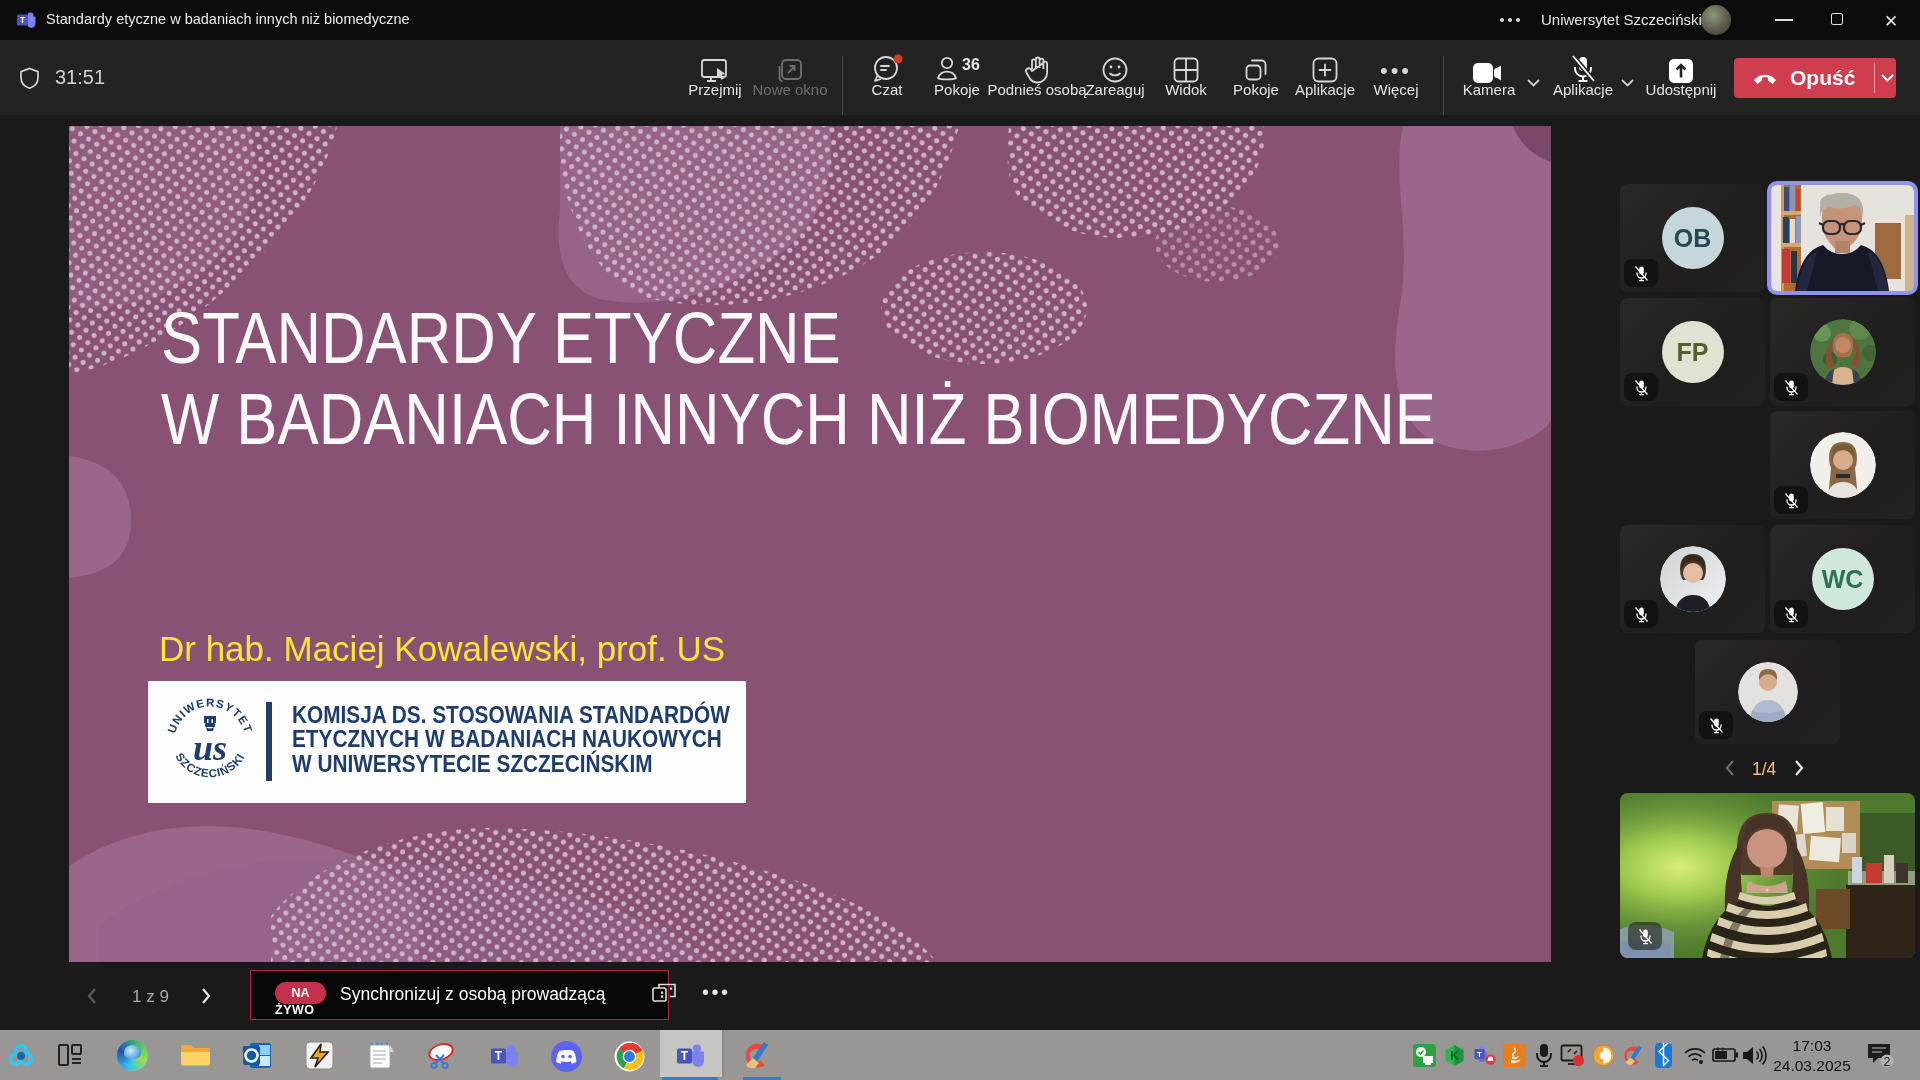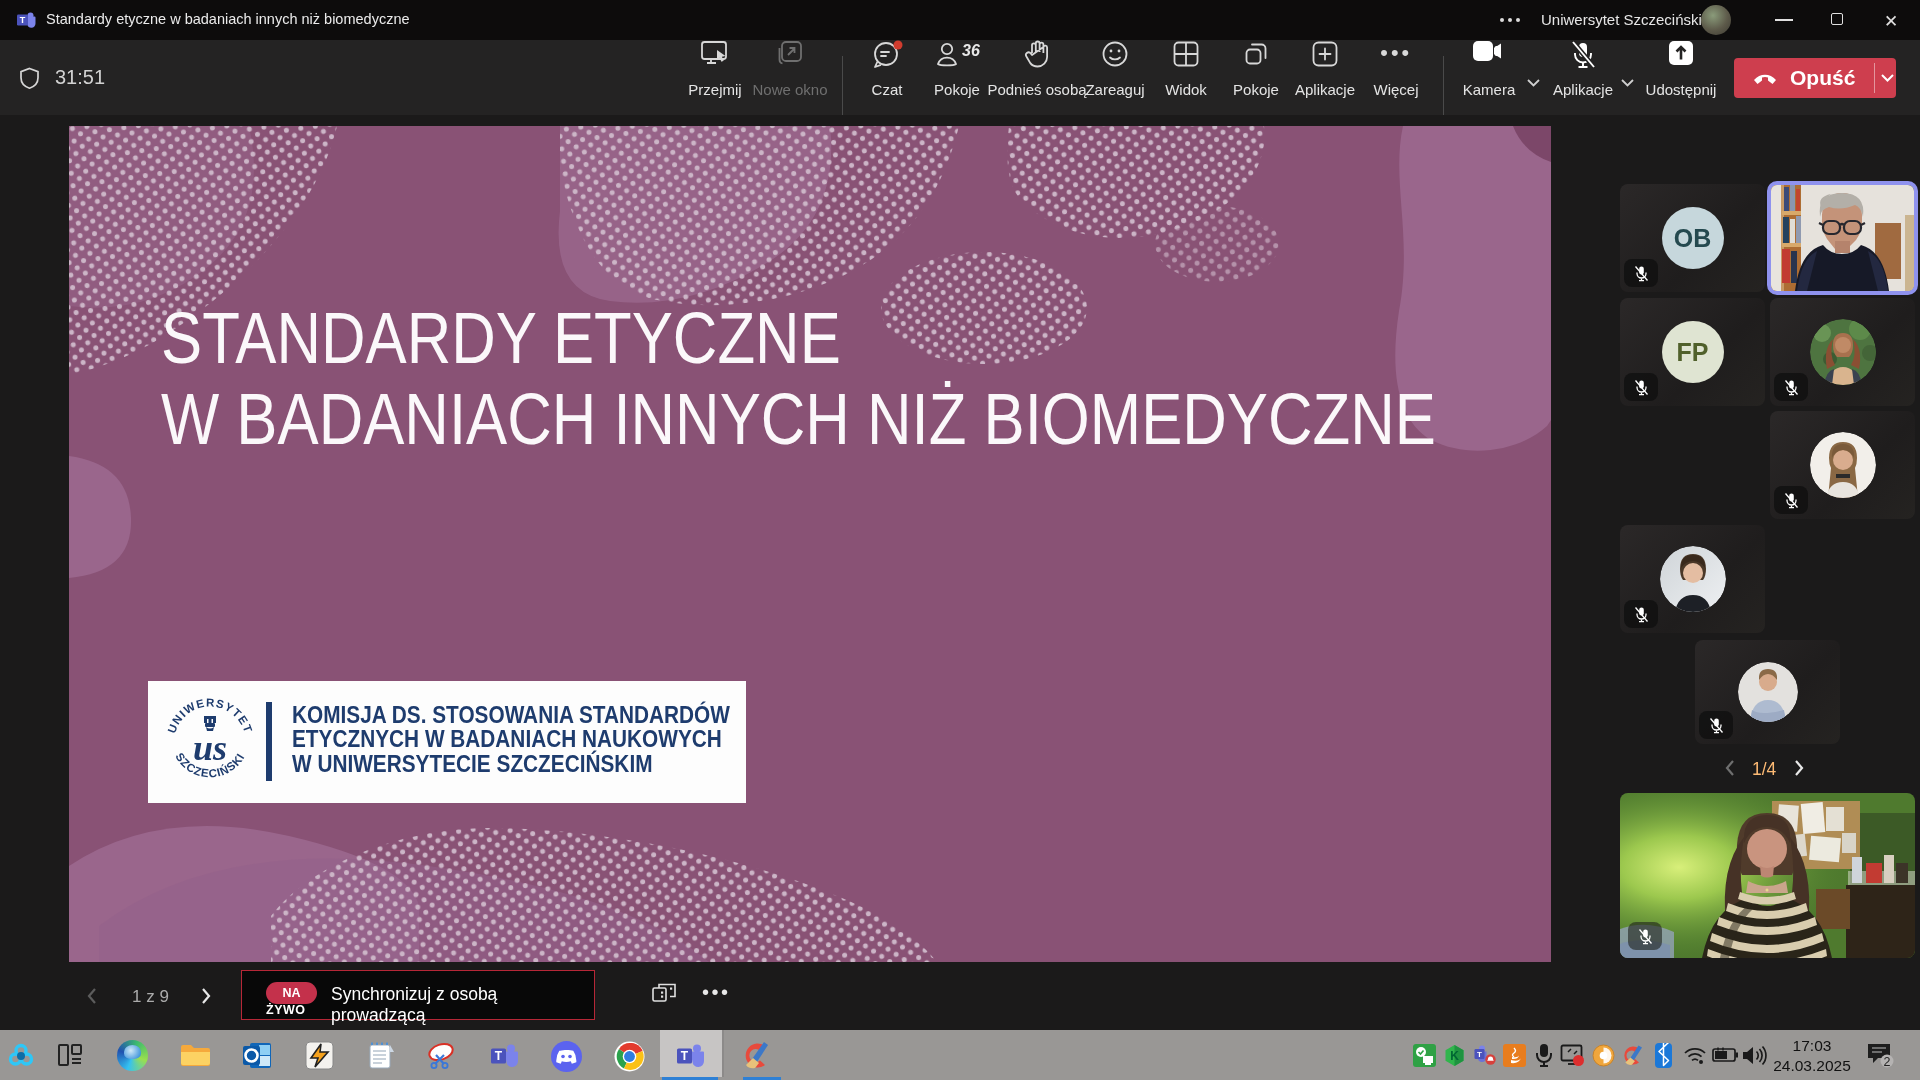--- a/index.html
+++ b/index.html
@@ -4,21 +4,21 @@
 html,body{margin:0;padding:0;width:1920px;height:1080px;overflow:hidden;background:#1b1a1a;font-family:"Liberation Sans",sans-serif;}
 #slide{background:#895275;}
 *{box-sizing:border-box;}
 .abs{position:absolute;}
 #titlebar{position:absolute;left:0;top:0;width:1920px;height:40px;background:#0d0c0c;color:#e8e8e8;}
 #toolbar{position:absolute;left:0;top:40px;width:1920px;height:75px;background:#242323;color:#e4e4e4;}
 #stage{position:absolute;left:0;top:115px;width:1920px;height:915px;background:#1b1a1a;}
 #slide{position:absolute;left:69px;top:11px;width:1482px;height:836px;background:#8a5376;overflow:hidden;}
 #taskbar{position:absolute;left:0;top:1030px;width:1920px;height:50px;background:#999795;}
 .tbtn{position:absolute;top:0;height:75px;text-align:center;color:#e4e4e4;font-size:15px;}
-.tbtn .ic{height:44px;display:flex;align-items:flex-start;justify-content:center;font-style:italic;}
+.tbtn .ic{height:44px;display:flex;align-items:flex-end;justify-content:center;}
 .tbtn .lb{margin-top:-3px;}
 .vtile{position:absolute;width:145px;height:108px;border-radius:8px;background:linear-gradient(135deg,#2b2828,#1f1d1d 60%,#252321);overflow:hidden;}
 .avc{position:absolute;left:50%;top:50%;transform:translate(-50%,-50%);width:62px;height:62px;border-radius:50%;display:flex;align-items:center;justify-content:center;font-weight:bold;font-size:25px;}
 .micoff{position:absolute;left:4px;bottom:5px;width:34px;height:28px;border-radius:8px;background:rgba(16,16,16,.82);display:flex;align-items:center;justify-content:center;}
 </style></head>
 <body>
 <div id="titlebar">
   <div class="abs" style="left:16px;top:10px;width:20px;height:20px;"><svg width="20" height="20" viewBox="0 0 20 20">
         <circle cx="14.5" cy="5.5" r="3" fill="#7b83eb"></circle>
         <path d="M10 6.5h8.5a1 1 0 0 1 1 1v6a4.2 4.2 0 0 1-8.4.3z" fill="#7b83eb"></path>
@@ -199,20 +199,21 @@
       <path d="M0 0 H180 q20 90 -40 140 q-60 50 -140 40 Z" fill="#9a668c" opacity=".5"></path>
       <path d="M491 0 L761 0 q10 90 -60 135 q-80 50 -160 40 q-60 -8 -50 -90 Z" fill="#9a668c" opacity=".85"></path>
       <path d="M0 0 H268 C250 80 175 160 95 210 C55 235 20 245 0 248 Z" fill="url(#dots)"></path>
       <path d="M491 0 H890 C880 40 860 95 800 135 C735 178 640 188 580 172 C520 156 498 80 491 40 Z" fill="url(#dots)"></path>
       <ellipse cx="915" cy="182" rx="103" ry="56" fill="url(#dots)"></ellipse>
       <path d="M940 0 H1195 C1200 42 1170 82 1110 102 C1050 122 988 112 950 72 C935 52 938 20 940 0 Z" fill="url(#dots)"></path>
       <ellipse cx="1148" cy="118" rx="62" ry="38" fill="url(#dots)" opacity=".65"></ellipse>
       <path d="M202 836 L202 790 C240 740 330 700 430 702 C570 706 700 740 780 775 C830 797 855 820 868 836 Z" fill="url(#dots)"></path>
     </svg>
     <div class="abs" style="left:92px;top:171px;color:#fbf8fa;font-size:73px;line-height:81px;white-space:nowrap;transform:scaleX(0.845);transform-origin:0 0;">STANDARDY ETYCZNE<br>W BADANIACH INNYCH NIŻ BIOMEDYCZNE</div>
+    <div class="abs" style="left:90px;top:503px;color:#f8e43a;font-size:35px;">Dr hab. Maciej Kowalewski, prof. US</div>
     <div class="abs" style="left:79px;top:555px;width:598px;height:122px;background:#fdfdfd;">
       <svg class="abs" style="left:14px;top:13px;" width="96" height="96" viewBox="0 0 96 96">
         <defs>
             <path id="arcT" d="M13 57 A36 36 0 1 1 83 57"></path>
             <path id="arcB" d="M9 50 A39.5 39.5 0 0 0 87 50"></path>
           </defs>
         <text font-size="11.5" font-weight="bold" fill="#1e3c6e" letter-spacing="1.1" text-anchor="middle"><textPath href="#arcT" startOffset="50%">UNIWERSYTET</textPath></text>
         <text font-size="11.5" font-weight="bold" fill="#1e3c6e" letter-spacing="0.8" text-anchor="middle"><textPath href="#arcB" startOffset="50%">SZCZECIŃSKI</textPath></text>
         <g fill="#1e3c6e">
             <rect x="42" y="22" width="12" height="3"></rect>
@@ -361,20 +362,31 @@
       </svg>
     <div class="micoff">
         <svg width="17" height="17" viewBox="0 0 17 17">
           <rect x="6.2" y="1.5" width="4.6" height="8" rx="2.3" fill="#fff"></rect>
           <path d="M4 7.5v1a4.5 4.5 0 0 0 9 0v-1" fill="none" stroke="#fff" stroke-width="1.3"></path>
           <path d="M8.5 13.5v2.2M6 15.7h5" stroke="#fff" stroke-width="1.3"></path>
           <path d="M2.5 1.5l12 14" stroke="#fff" stroke-width="1.3"></path>
         </svg>
       </div>
   </div>
+  <div class="vtile" style="left:1770px;top:410px;">
+      <div class="avc" style="background:#cfe8da;color:#2e7152;">WC</div>
+      <div class="micoff">
+        <svg width="17" height="17" viewBox="0 0 17 17">
+          <rect x="6.2" y="1.5" width="4.6" height="8" rx="2.3" fill="#fff"></rect>
+          <path d="M4 7.5v1a4.5 4.5 0 0 0 9 0v-1" fill="none" stroke="#fff" stroke-width="1.3"></path>
+          <path d="M8.5 13.5v2.2M6 15.7h5" stroke="#fff" stroke-width="1.3"></path>
+          <path d="M2.5 1.5l12 14" stroke="#fff" stroke-width="1.3"></path>
+        </svg>
+      </div>
+    </div>
   <div class="vtile" style="left:1695px;top:525px;height:104px;">
     <svg class="avc" style="width:60px;height:60px;" viewBox="0 0 60 60">
         <defs>
           <clipPath id="cp4">
             <circle cx="30" cy="30" r="30"></circle>
           </clipPath>
         </defs>
         <g clip-path="url(#cp4)">
           <rect width="60" height="60" fill="#e3e1de"></rect>
           <circle cx="30" cy="20" r="9" fill="#d8ab8c"></circle>
@@ -456,21 +468,21 @@
       </div>
   </div>
 
   <div class="abs" style="left:84px;top:872px;"><svg width="16" height="18" viewBox="0 0 16 18">
         <path d="M11 2 5 9l6 7" fill="none" stroke="#5c5c5c" stroke-width="2.2"></path>
       </svg></div>
   <div class="abs" style="left:132px;top:872px;color:#ababab;font-size:17px;">1 z 9</div>
   <div class="abs" style="left:198px;top:872px;"><svg width="16" height="18" viewBox="0 0 16 18">
         <path d="M5 2l6 7-6 7" fill="none" stroke="#e8e8e8" stroke-width="2.2"></path>
       </svg></div>
-  <div class="abs" style="left:241px;top:855px;width:354px;height:50px;background:#080808;border:1.5px solid #b62737;">
+  <div class="abs" style="left:250px;top:855px;width:419px;height:50px;background:#080808;border:1.5px solid #b62737;">
     <div class="abs" style="left:24px;top:11px;width:51px;height:22px;border-radius:11px;background:#c4314b;color:#fff;font-size:12.5px;font-weight:bold;text-align:center;line-height:22px;">NA</div>
     <div class="abs" style="left:24px;top:32px;color:#fff;font-size:12.5px;font-weight:bold;letter-spacing:.5px;">ŻYWO</div>
     <div class="abs" style="left:89px;top:13px;color:#fff;font-size:17.5px;">Synchronizuj z osobą prowadzącą</div>
   </div>
   <div class="abs" style="left:651px;top:866px;"><svg width="28" height="26" viewBox="0 0 28 26">
         <rect x="2" y="7" width="13" height="13" rx="1.5" fill="none" stroke="#e0e0e0" stroke-width="1.6"></rect>
         <path d="M8 7V3.5h16v12h-5" fill="none" stroke="#e0e0e0" stroke-width="1.6"></path>
         <rect x="10" y="10.5" width="2.2" height="2.2" fill="#e0e0e0"></rect>
         <rect x="10" y="14.5" width="2.2" height="2.2" fill="#e0e0e0"></rect>
         <rect x="19" y="6.5" width="2.2" height="2.2" fill="#e0e0e0"></rect>

